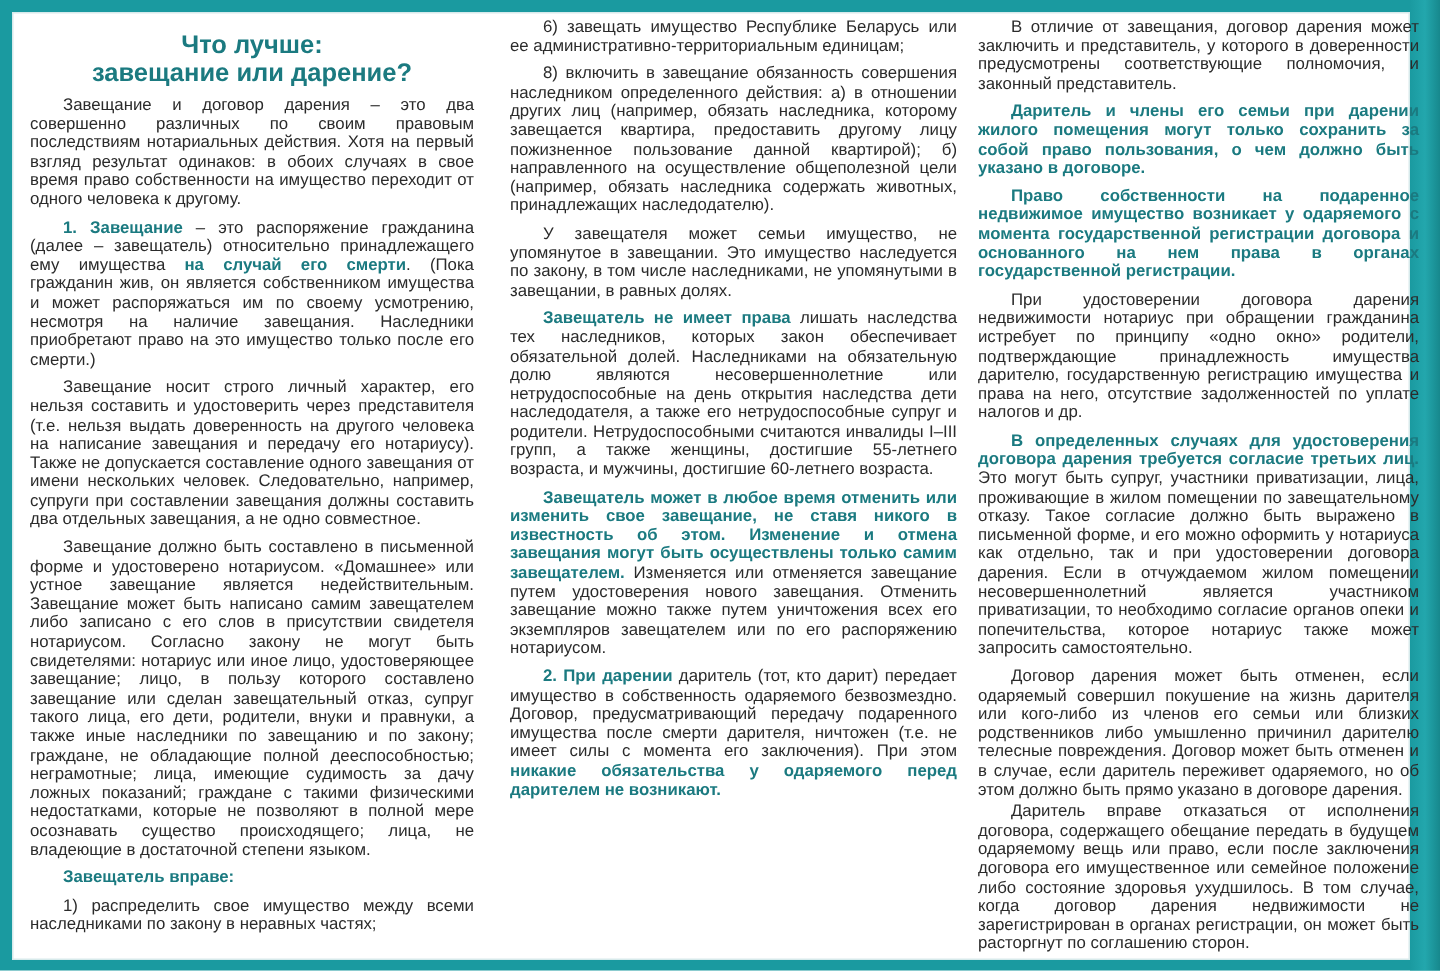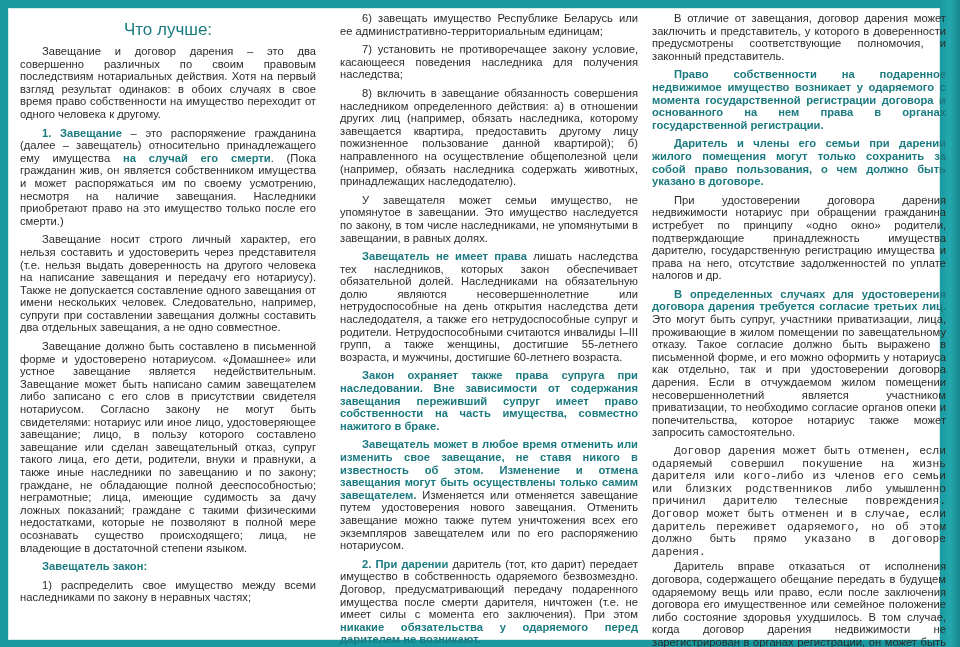--- a/index.html
+++ b/index.html
@@ -23,66 +23,65 @@
       background: #1a9aa0;
     }
     .col {
       position: absolute; top: 4px; font-size: 11.2px; line-height: 12.6px;
       text-align: justify;
     }
     .col1 { left: 12px; width: 296px; }
     .col2 { left: 332px; width: 298px; }
     .col3 { left: 644px; width: 294px; }
     .title {
-      text-align: center; color: #1b7a80; font-weight: normal;
+      text-align: center; color: #1b7a80; font-weight: bold;
       font-size: 17px; line-height: 19px; margin: 8px 0 6px 0;
     }
     p { margin: 0 0 6px 0; text-indent: 22px; }
-    p.tight { margin-bottom: 2px; font-family: Liberation Mono, monospace; }
+    p.tight { margin-bottom: 2px; }
     .hl { color: #1b7a80; font-weight: bold; }
     p.hlp { color: #1b7a80; font-weight: bold; }
     .subhead { color: #1b7a80; font-weight: bold; margin: 0 0 6px 0; text-indent: 22px; }
   </style>
 </head>
 <body>
 
 <div class="top-strip"></div>
 <div class="right-strip"></div>
 
 <div class="frame">
 
   <div class="col col1">
     <div class="title">
       <div>Что лучше:</div>
+      <div>завещание или дарение?</div>
     </div>
     <p>Завещание и договор дарения – это два совершенно различных по своим правовым последствиям нотариальных действия. Хотя на первый взгляд результат одинаков: в обоих случаях в свое время право собственности на имущество переходит от одного человека к другому.</p>
     <p><span class="hl">1. </span><span class="hl">Завещание</span><span> – это распоряжение гражданина (далее – завещатель) относительно принадлежащего ему имущества </span><span class="hl">на случай его смерти</span><span>. (Пока гражданин жив, он является собственником имущества и может распоряжаться им по своему усмотрению, несмотря на наличие завещания. Наследники приобретают право на это имущество только после его смерти.)</span></p>
     <p>Завещание носит строго личный характер, его нельзя составить и удостоверить через представителя (т.е. нельзя выдать доверенность на другого человека на написание завещания и передачу его нотариусу). Также не допускается составление одного завещания от имени нескольких человек. Следовательно, например, супруги при составлении завещания должны составить два отдельных завещания, а не одно совместное.</p>
     <p>Завещание должно быть составлено в письменной форме и удостоверено нотариусом. «Домашнее» или устное завещание является недействительным. Завещание может быть написано самим завещателем либо записано с его слов в присутствии свидетеля нотариусом. Согласно закону не могут быть свидетелями: нотариус или иное лицо, удостоверяющее завещание; лицо, в пользу которого составлено завещание или сделан завещательный отказ, супруг такого лица, его дети, родители, внуки и правнуки, а также иные наследники по завещанию и по закону; граждане, не обладающие полной дееспособностью; неграмотные; лица, имеющие судимость за дачу ложных показаний; граждане с такими физическими недостатками, которые не позволяют в полной мере осознавать существо происходящего; лица, не владеющие в достаточной степени языком.</p>
-    <div class="subhead">Завещатель закон:</div>
+    <div class="subhead">Завещатель вправе:</div>
     <p>1) распределить свое имущество между всеми наследниками по закону в неравных частях;</p>
 
   </div>
 
   <div class="col col2">
     <p>6) завещать имущество Республике Беларусь или ее административно-территориальным единицам;</p>
-    <p>7) установить не противоречащее закону условие, касающееся поведения наследника для получения наследства;</p>
     <p>8) включить в завещание обязанность совершения наследником определенного действия: а) в отношении других лиц (например, обязать наследника, которому завещается квартира, предоставить другому лицу пожизненное пользование данной квартирой); б) направленного на осуществление общеполезной цели (например, обязать наследника содержать животных,  принадлежащих наследодателю).</p>
     <p>У завещателя может семьи имущество, не упомянутое в завещании. Это имущество наследуется по закону, в том числе наследниками, не упомянутыми в завещании, в равных долях.</p>
     <p><span class="hl">Завещатель не имеет права</span><span> лишать наследства тех наследников, которых закон обеспечивает обязательной долей. Наследниками на обязательную долю являются несовершеннолетние или нетрудоспособные на день открытия наследства дети наследодателя, а также его нетрудоспособные супруг и родители. Нетрудоспособными считаются инвалиды I–III групп, а также женщины, достигшие 55-летнего возраста, и мужчины, достигшие 60-летнего возраста.</span></p>
-    <p class="hlp">Закон охраняет также права супруга при наследовании. Вне зависимости от содержания завещания переживший супруг имеет право собственности на часть имущества, совместно нажитого в браке.</p>
     <p><span class="hl">Завещатель может в любое время отменить или изменить свое завещание, не ставя никого в известность об этом. Изменение и отмена завещания могут быть осуществлены только самим завещателем.</span><span> Изменяется или отменяется завещание путем удостоверения нового завещания. Отменить завещание можно также путем уничтожения всех его экземпляров завещателем или по его распоряжению нотариусом.</span></p>
     <p><span class="hl">2. </span><span class="hl">При дарении</span><span> даритель (тот, кто дарит) передает имущество в собственность одаряемого безвозмездно. Договор, предусматривающий передачу подаренного имущества после смерти дарителя, ничтожен (т.е. не имеет силы с момента его заключения). При этом </span><span class="hl">никакие обязательства у одаряемого перед дарителем не возникают.</span></p>
 
   </div>
 
   <div class="col col3">
     <p>В отличие от завещания, договор дарения может заключить и представитель, у которого в доверенности предусмотрены соответствующие полномочия, и законный представитель.</p>
+    <p class="hlp">Даритель и члены его семьи при дарении жилого помещения могут только сохранить за собой право пользования, о чем должно быть указано в договоре.</p>
     <p class="hlp">Право собственности на подаренное недвижимое имущество возникает у одаряемого с момента государственной регистрации договора и основанного на нем права в органах государственной регистрации.</p>
-    <p class="hlp">Даритель и члены его семьи при дарении жилого помещения могут только сохранить за собой право пользования, о чем должно быть указано в договоре.</p>
     <p>При удостоверении договора дарения недвижимости нотариус при обращении гражданина истребует по принципу «одно окно» родители, подтверждающие принадлежность имущества дарителю, государственную регистрацию имущества и права на него, отсутствие задолженностей по уплате налогов и др.</p>
     <p><span class="hl">В определенных случаях для удостоверения договора дарения требуется согласие третьих лиц.</span><span> Это могут быть супруг, участники приватизации, лица, проживающие в жилом помещении по завещательному отказу. Такое согласие должно быть выражено в письменной форме, и его можно оформить у нотариуса как отдельно, так и при удостоверении договора дарения. Если в отчуждаемом жилом помещении несовершеннолетний является участником приватизации, то необходимо согласие органов опеки и попечительства, которое нотариус также может запросить самостоятельно.</span></p>
     <p class="tight">Договор дарения может быть отменен, если одаряемый совершил покушение на жизнь дарителя или кого-либо из членов его семьи или близких родственников либо умышленно причинил дарителю телесные повреждения. Договор может быть отменен и в случае, если даритель переживет одаряемого, но об этом должно быть прямо указано в договоре дарения.</p>
     <p>Даритель вправе отказаться от исполнения договора, содержащего обещание передать в будущем одаряемому вещь или право, если после заключения договора его имущественное или семейное положение либо состояние здоровья ухудшилось. В том случае, когда договор дарения недвижимости не зарегистрирован в органах регистрации, он может быть расторгнут по соглашению сторон.</p>
 
   </div>
 
 </div>
 
 </body></html>

